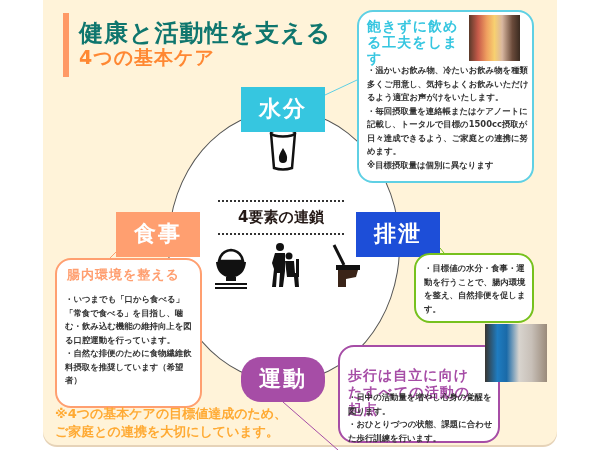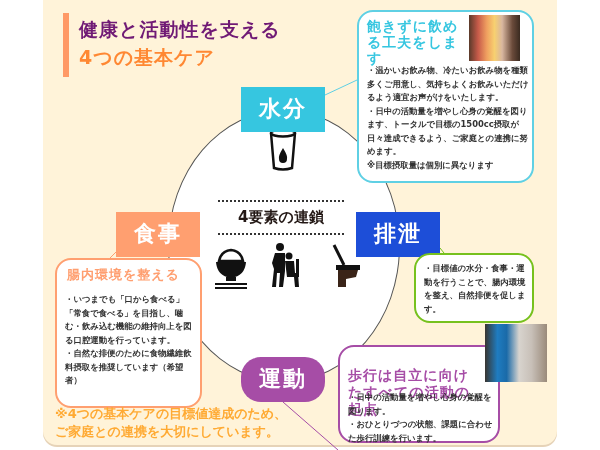--- a/index.html
+++ b/index.html
@@ -1,21 +1,21 @@
 <!DOCTYPE html>
 <html><head>
 <meta charset="utf-8">
 <style>
   html, body { margin:0; padding:0; }
   body { width:600px; height:450px; background:#ffffff; position:relative; overflow:hidden;
          font-family:"DejaVu Sans", sans-serif; }
   .panel { position:absolute; left:43px; top:0; width:514px; height:445px; background:#fff3d9;
            border-radius:0 0 14px 14px; box-shadow:0 2px 0 #e6d3b8; }
   .title-bar { position:absolute; left:63px; top:13px; width:6px; height:64px; background:#ff9966; }
-  .title1 { position:absolute; left:79px; top:17px; font-size:19px; font-weight:bold; color:#701a75; letter-spacing:1px; white-space:nowrap; }
+  .title1 { position:absolute; left:79px; top:17px; font-size:24px; font-weight:bold; color:#0f766e; letter-spacing:1px; white-space:nowrap; }
   .title2 { position:absolute; left:79px; top:45px; font-size:19px; font-weight:bold; color:#ff8833; letter-spacing:1px; white-space:nowrap; }
 
   .circle { position:absolute; left:168px; top:110px; width:230px; height:270px; border:1px solid #555;
             border-radius:50%; background:#ffffff; }
 
   .label { position:absolute; color:#fff; font-weight:bold; font-size:22px; text-align:center; line-height:44px; letter-spacing:2px; }
   .lbl-water { left:241px; top:87px; width:84px; height:45px; background:#36c6e0; }
   .lbl-meal { left:116px; top:212px; width:84px; height:45px; background:#ff9f70; }
   .lbl-excr { left:356px; top:212px; width:84px; height:45px; background:#1d4ed8; }
   .lbl-move { left:241px; top:357px; width:84px; height:45px; background:#a64da6;border-radius:20px; }
@@ -100,21 +100,21 @@
 
 <div class="label lbl-water">水分</div>
 <div class="label lbl-meal">食事</div>
 <div class="label lbl-excr">排泄</div>
 <div class="label lbl-move">運動</div>
 
 <div class="box box-water">
   <div class="box-head water-head" style="width:105px;">飽きずに飲める工夫をします</div>
   <div class="body-text water-body">
     <div>・温かいお飲み物、冷たいお飲み物を種類多くご用意し、気持ちよくお飲みいただけるよう適宜お声がけをいたします。</div>
-    <div>・日中の活動量を増やし心身の覚醒を図ります、トータルで目標の1500cc摂取が日々達成できるよう、ご家庭との連携に努めます。</div>
+    <div>・毎回摂取量を連絡帳またはケアノートに記載し、トータルで目標の1500cc摂取が日々達成できるよう、ご家庭との連携に努めます。</div>
     <div>※目標摂取量は個別に異なります</div>
   </div>
 </div>
 <div class="photo-drinks"></div>
 
 <div class="box box-meal">
   <div class="box-head meal-head">腸内環境を整える</div>
   <div class="body-text meal-body">
     <div>・いつまでも「口から食べる」「常食で食べる」を目指し、噛む・飲み込む機能の維持向上を図る口腔運動を行っています。</div>
     <div>・自然な排便のために食物繊維飲料摂取を推奨しています（希望者）</div>

